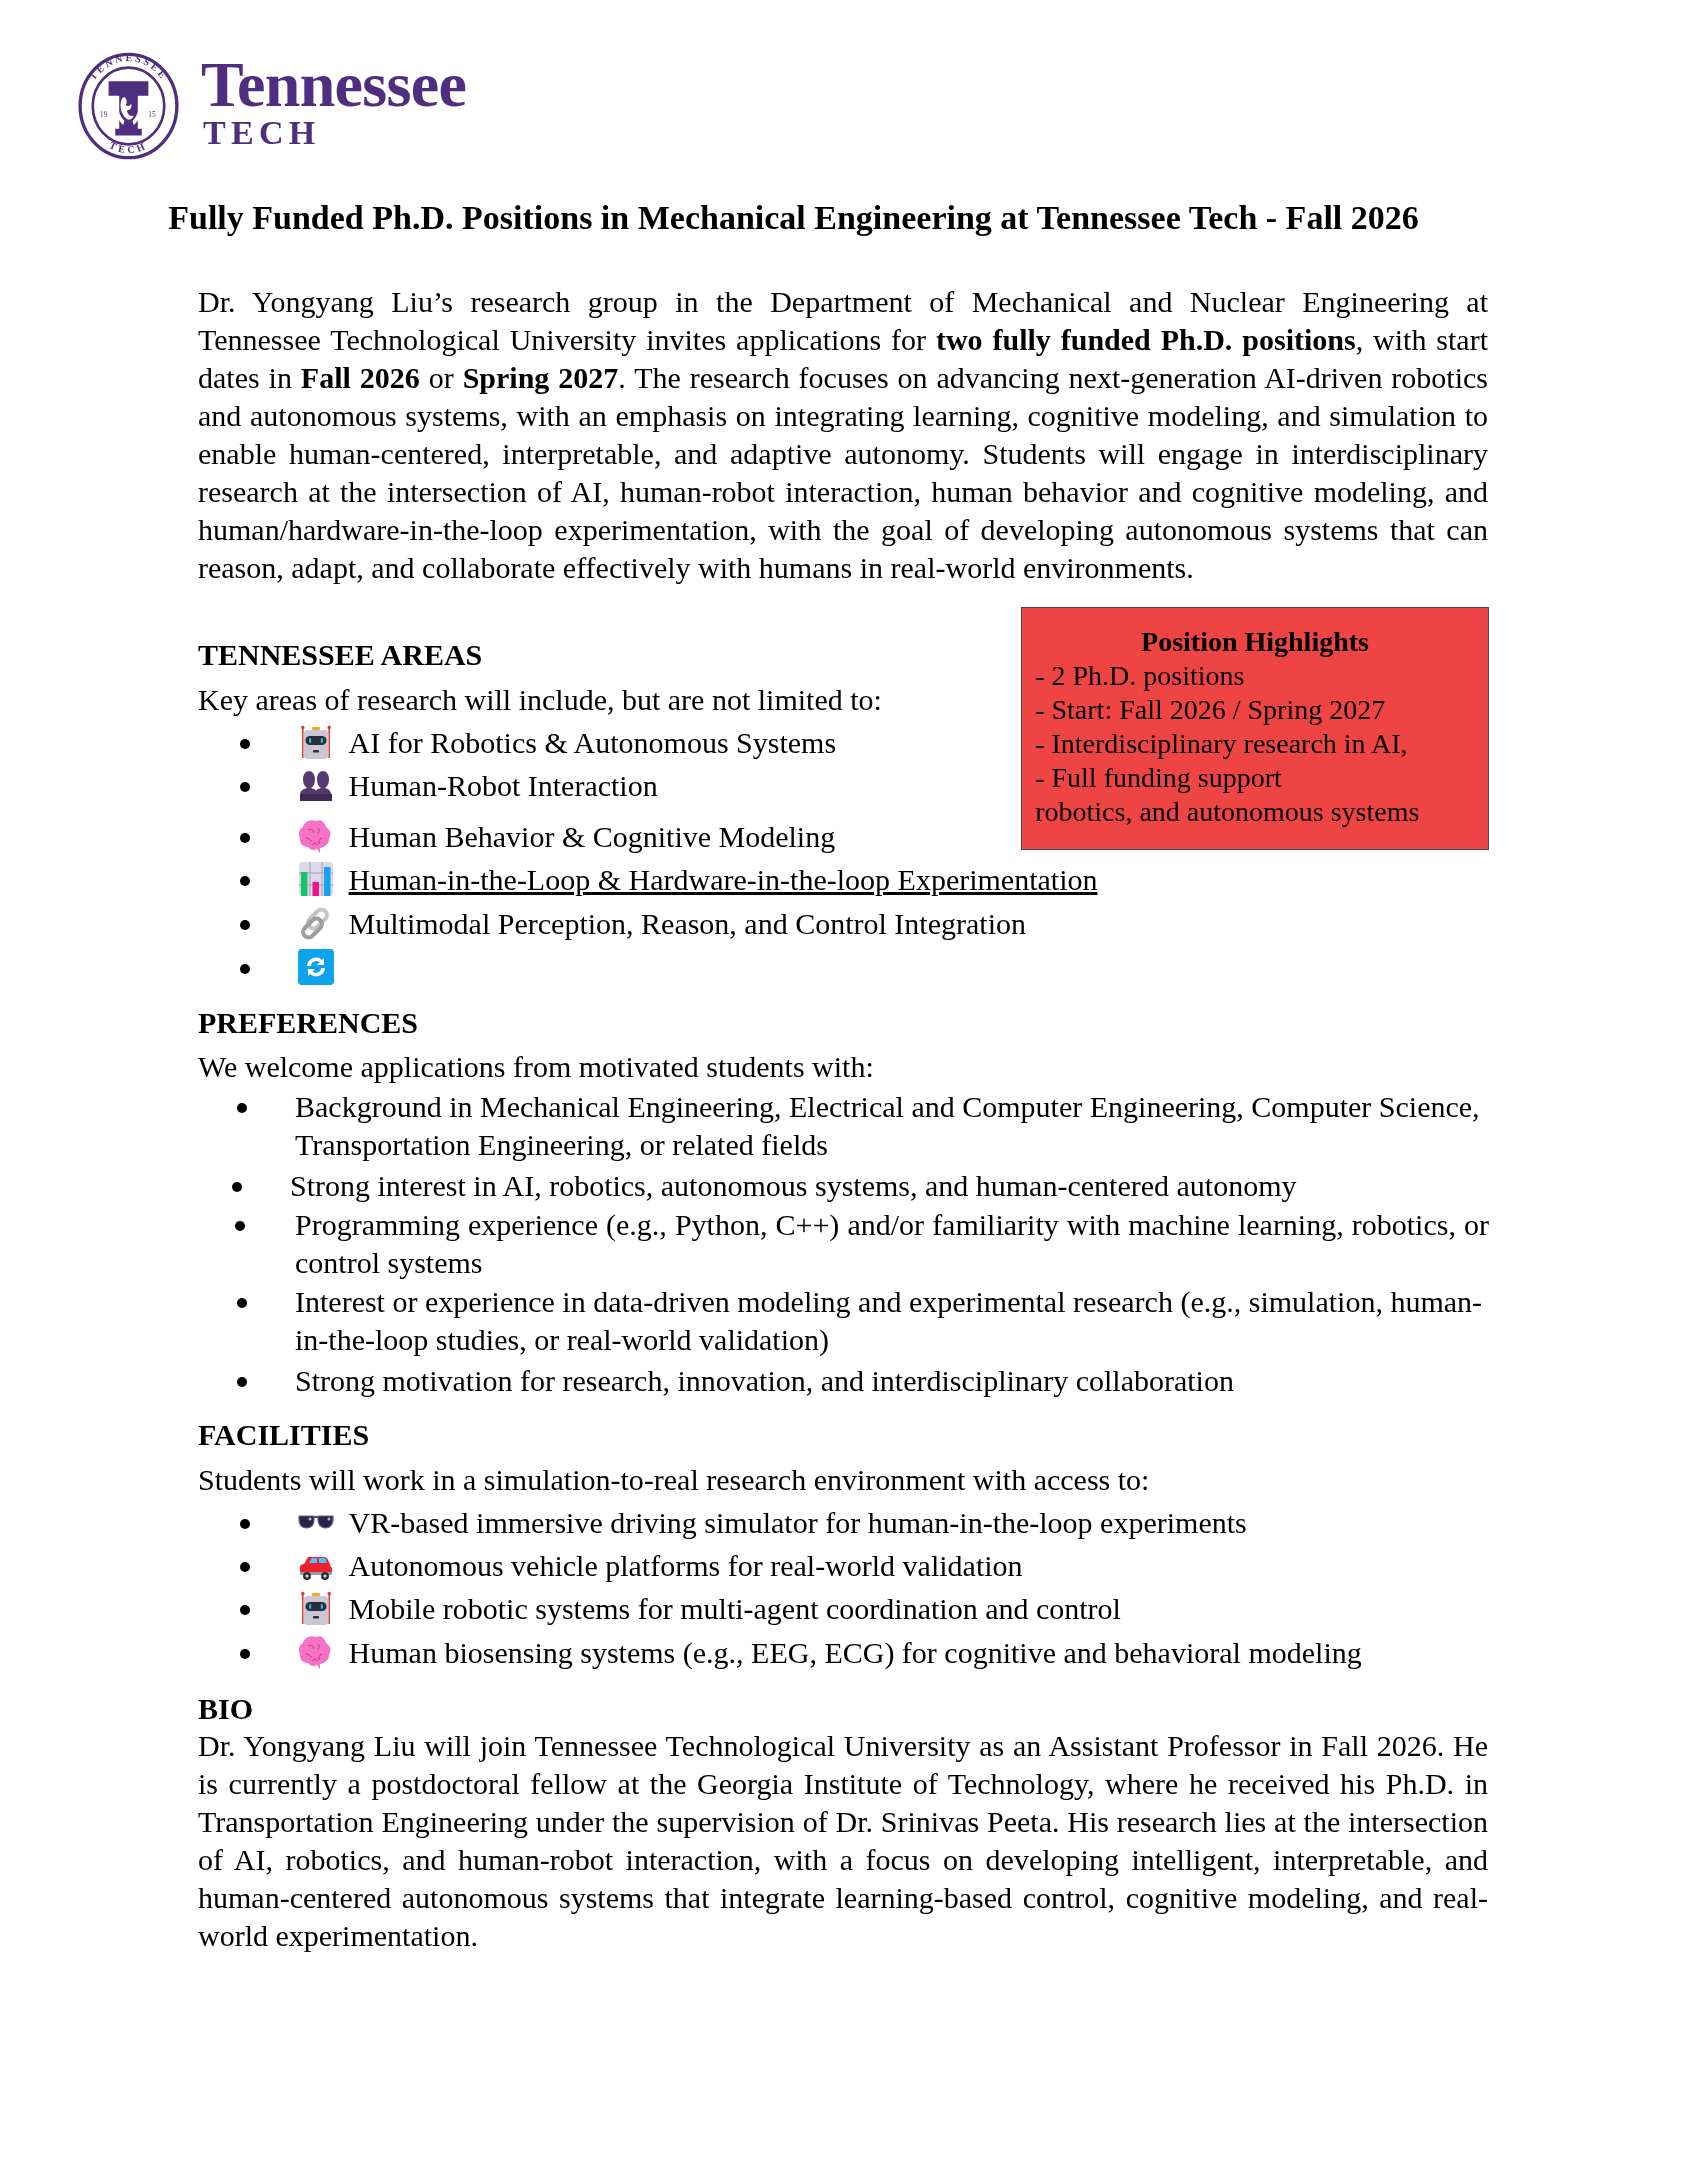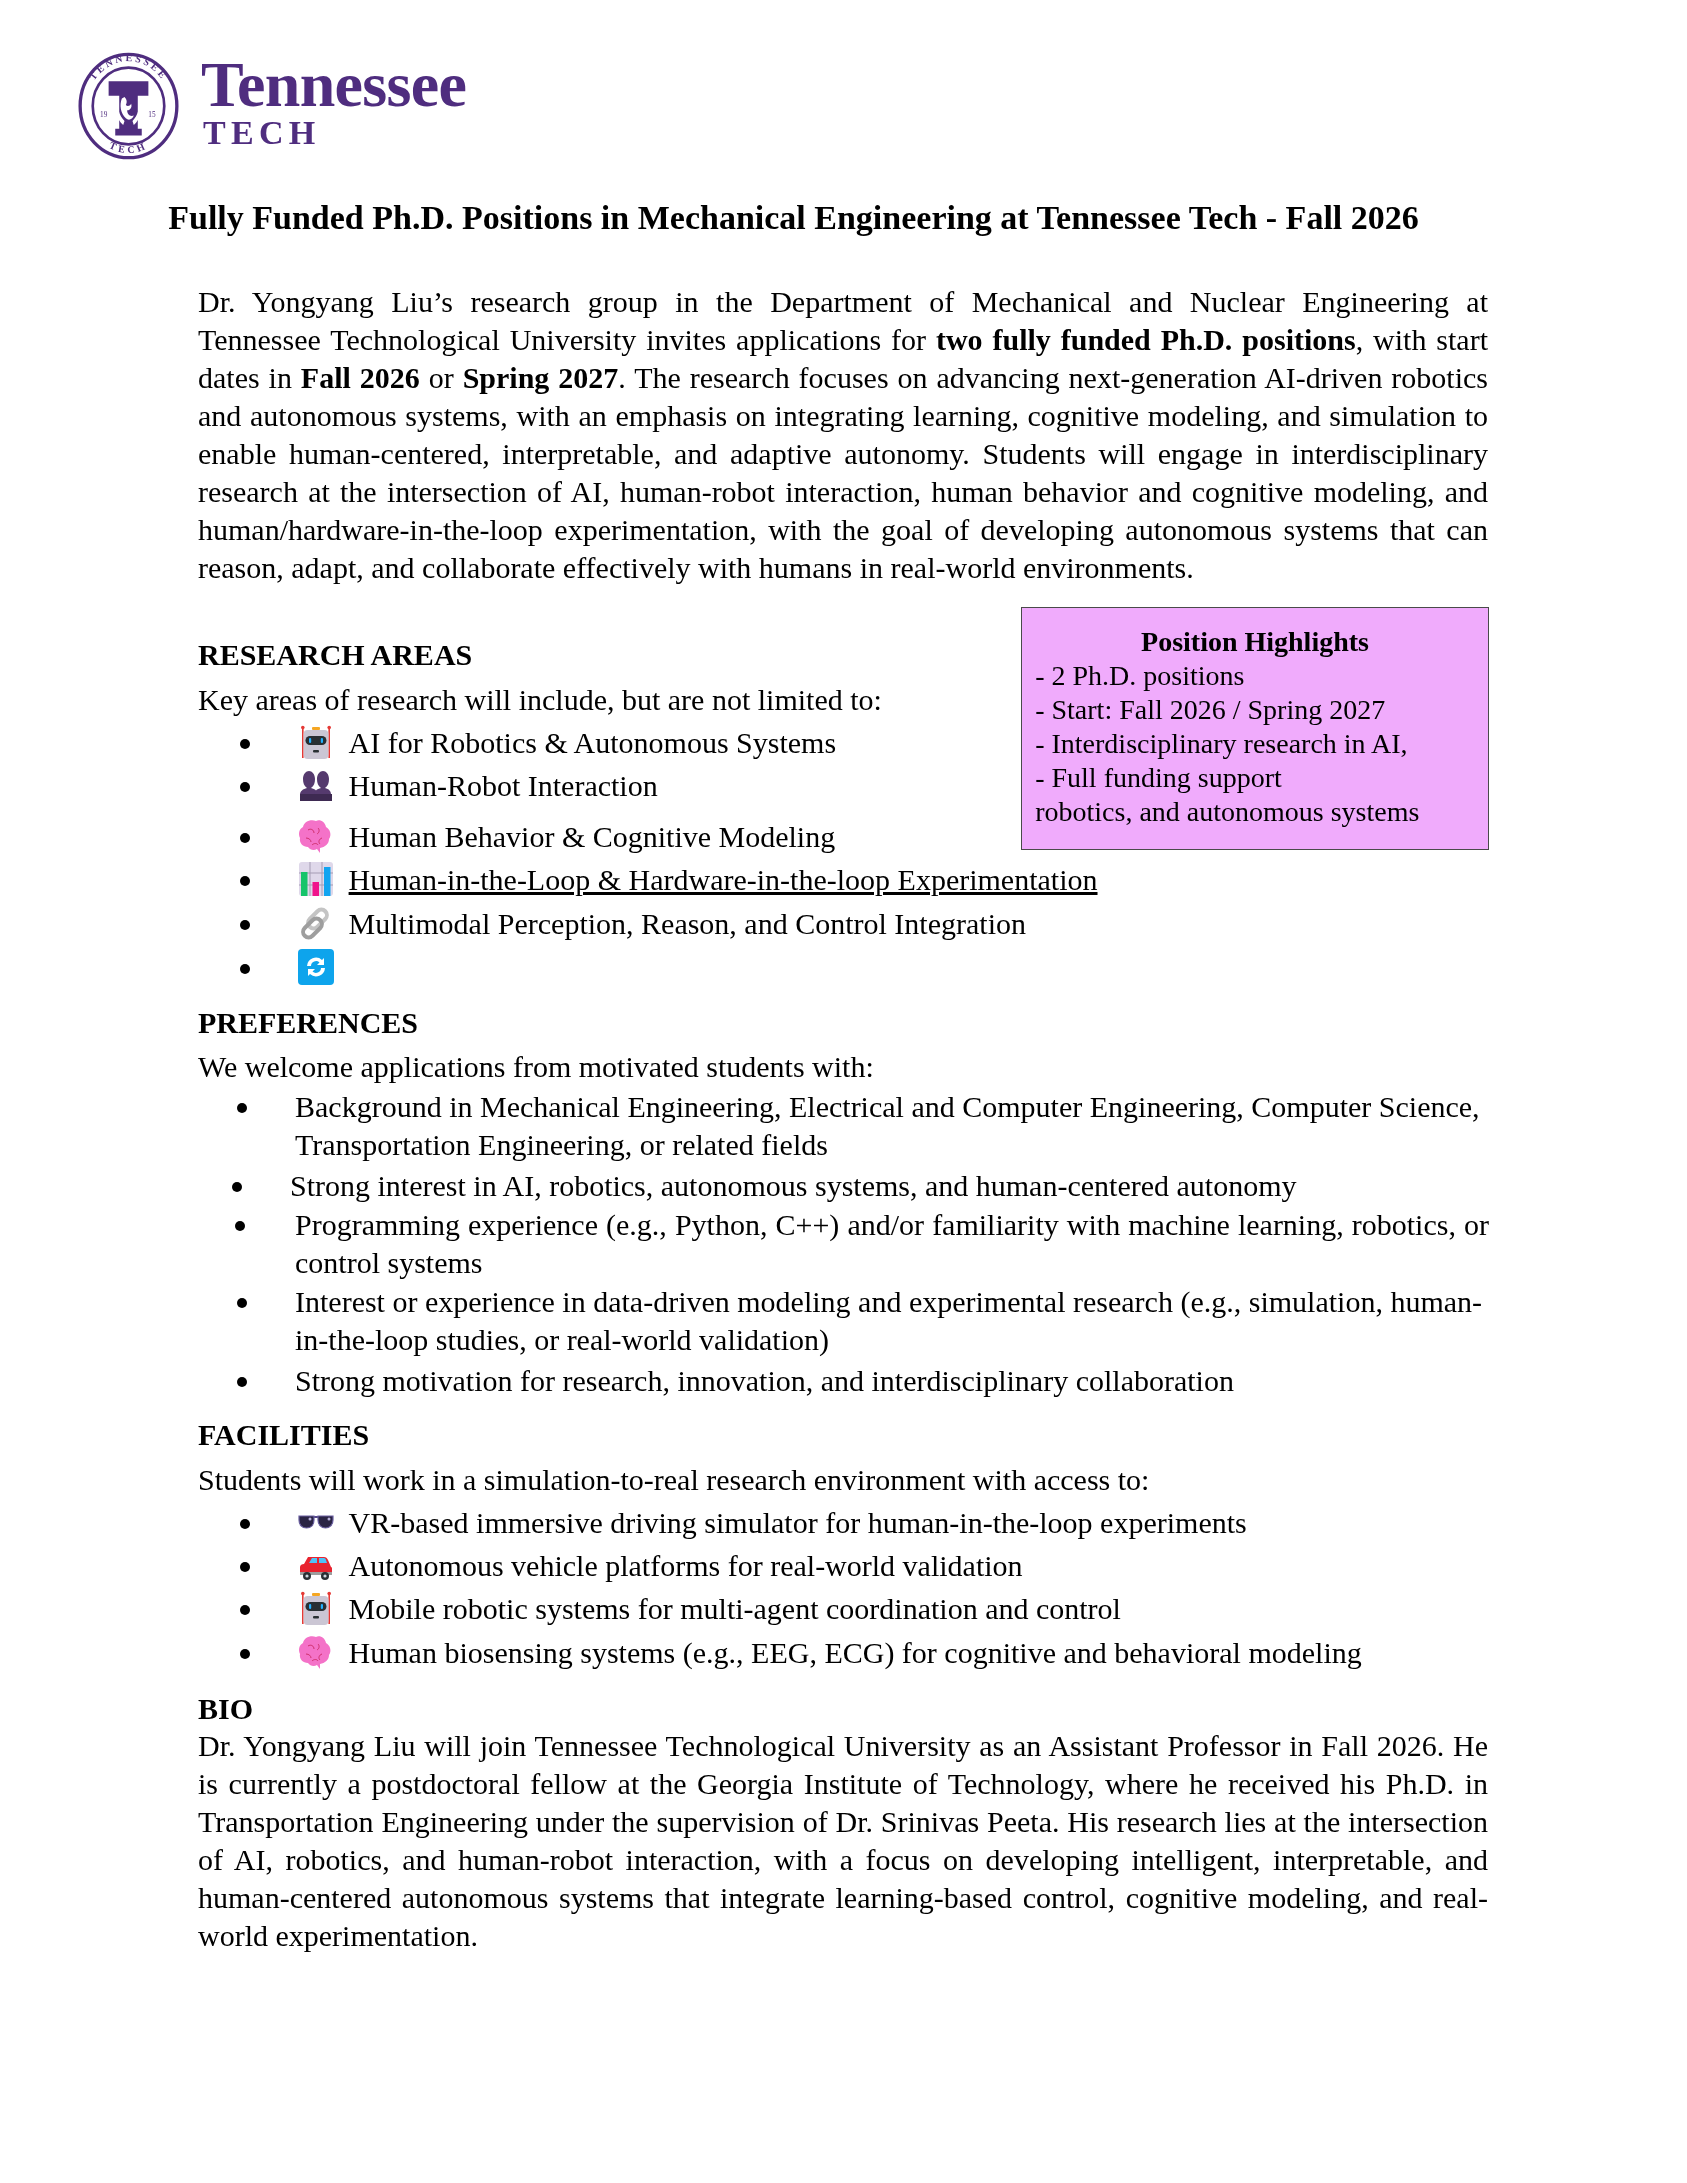--- a/index.html
+++ b/index.html
@@ -19,21 +19,21 @@
                 color: #4f2d7f; letter-spacing: 5.3px; line-height: 40px; }
 
   #title { left: 0; width: 1587px; top: 198px; text-align: center; font-size: 34px; font-weight: bold; line-height: 40px; }
   .heading { font-weight: bold; font-size: 30px; line-height: 38px; }
   .bullet { position: absolute; left: -60px; top: 0; width: 13.2px; text-align: center; }
   .bullet::before { content: ""; display: inline-block; width: 10px; height: 10px; border-radius: 50%; background: #000; vertical-align: middle; margin-top: -4px; }
 
   .emoji { display: inline-block; width: 36px; height: 36px; vertical-align: -6.6px; margin-right: 14.6px; }
 
   
-  #highlights { left: 1021px; top: 607px; width: 468px; height: 243px; background: #f0abfc;
+  #highlights { left: 1021px; top: 607px; width: 468px; height: 243px; background: #ef4444;
                 border: 1.3px solid #4a4a4a; box-sizing: border-box; }
   #highlights .hl-title { text-align: center; font-weight: bold; font-size: 28px; line-height: 34px; margin-top: 16.5px; }
   #highlights .hl-item { font-size: 28px; line-height: 34px; padding-left: 13.2px; white-space: nowrap; }
 </style>
 </head>
 <body>
 
 <svg width="0" height="0" style="position:absolute">
   <defs>
     <symbol id="sym-robot" viewBox="0 0 36 36">
@@ -127,21 +127,21 @@
 
 <div id="highlights" class="abs">
   <div class="hl-title">Position Highlights</div>
   <div class="hl-item">- 2 Ph.D. positions</div>
   <div class="hl-item">- Start: Fall 2026 / Spring 2027</div>
   <div class="hl-item">- Interdisciplinary research in AI,</div>
   <div class="hl-item">- Full funding support</div>
   <div class="hl-item">robotics, and autonomous systems</div>
 </div>
 
-<div class="abs heading" style="left:198px; top:636px;">RESEARCH AREAS</div>
+<div class="abs heading" style="left:198px; top:636px;">TENNESSEE AREAS</div>
 <div class="abs txt" style="left:198px; top:681px;">Key areas of research will include, but are not limited to:</div>
 
 <div class="abs txt" style="left:298px; top:724px;">
   <span class="bullet"></span>
   <svg class="emoji" viewBox="0 0 54 54" width="36" height="36">
       <use href="#sym-robot"></use>
     </svg><span>AI for Robotics &amp; Autonomous Systems</span>
 </div>
 <div class="abs txt" style="left:298px; top:767px;">
   <span class="bullet"></span>

